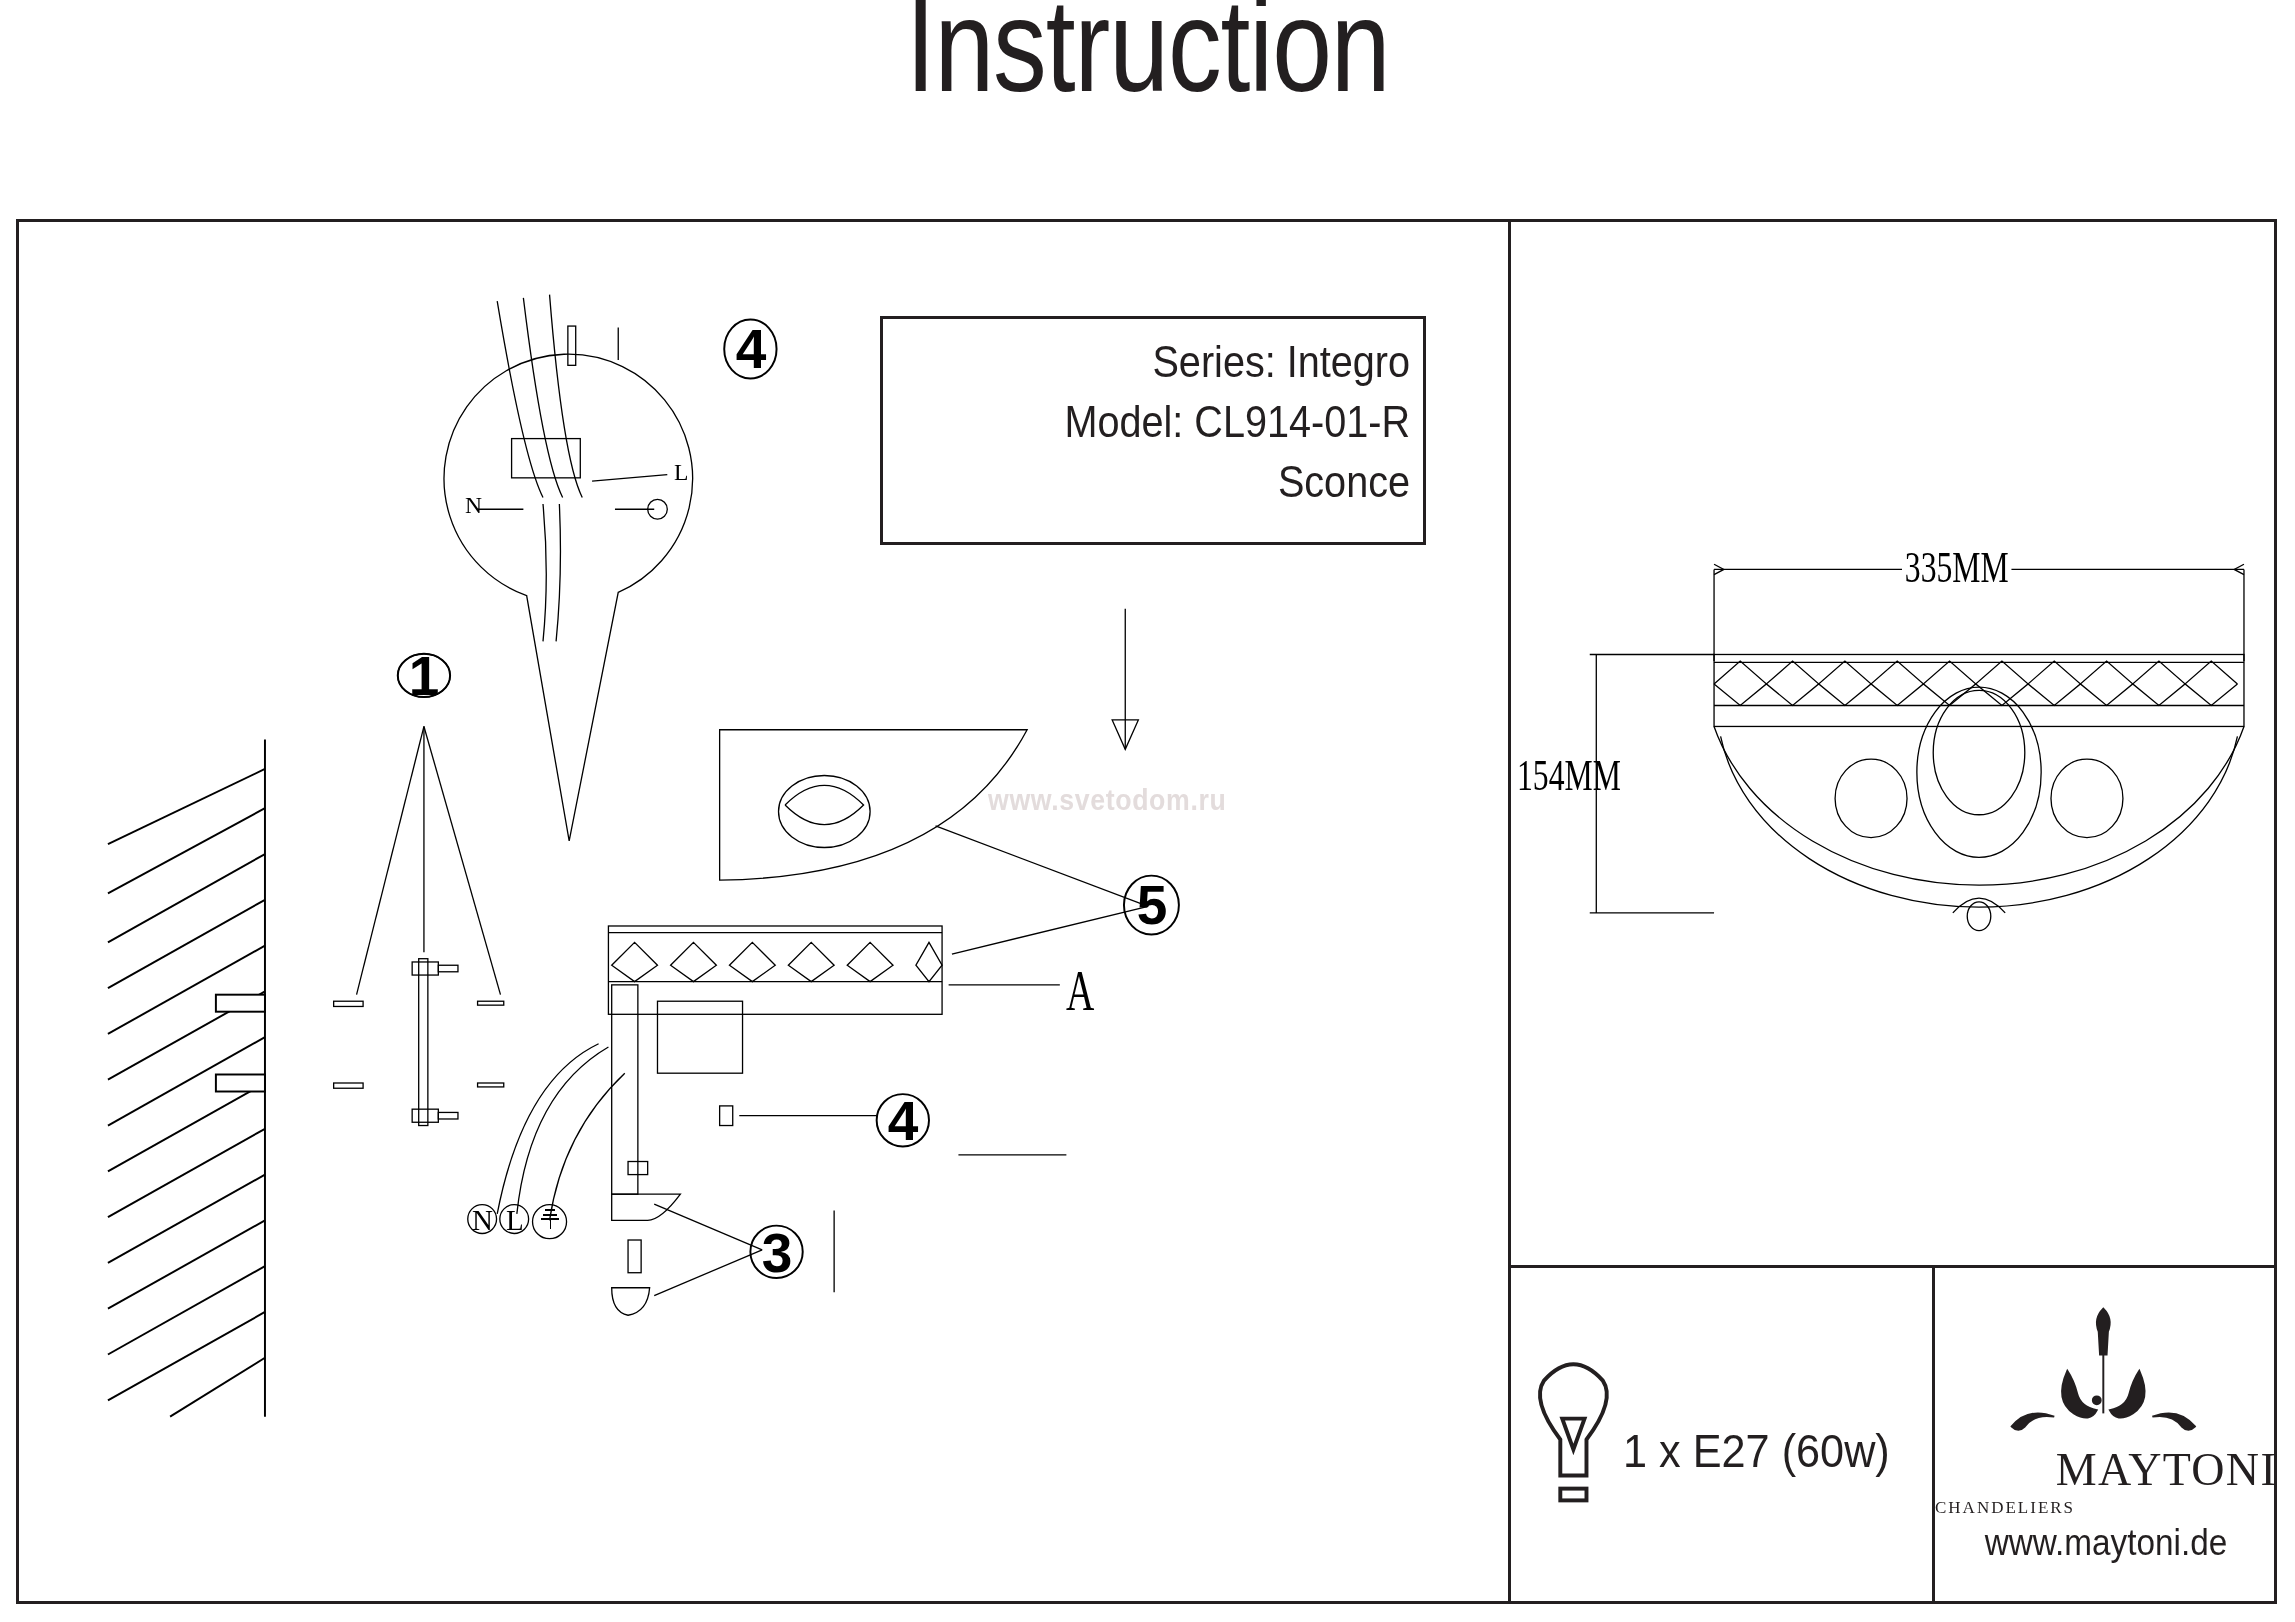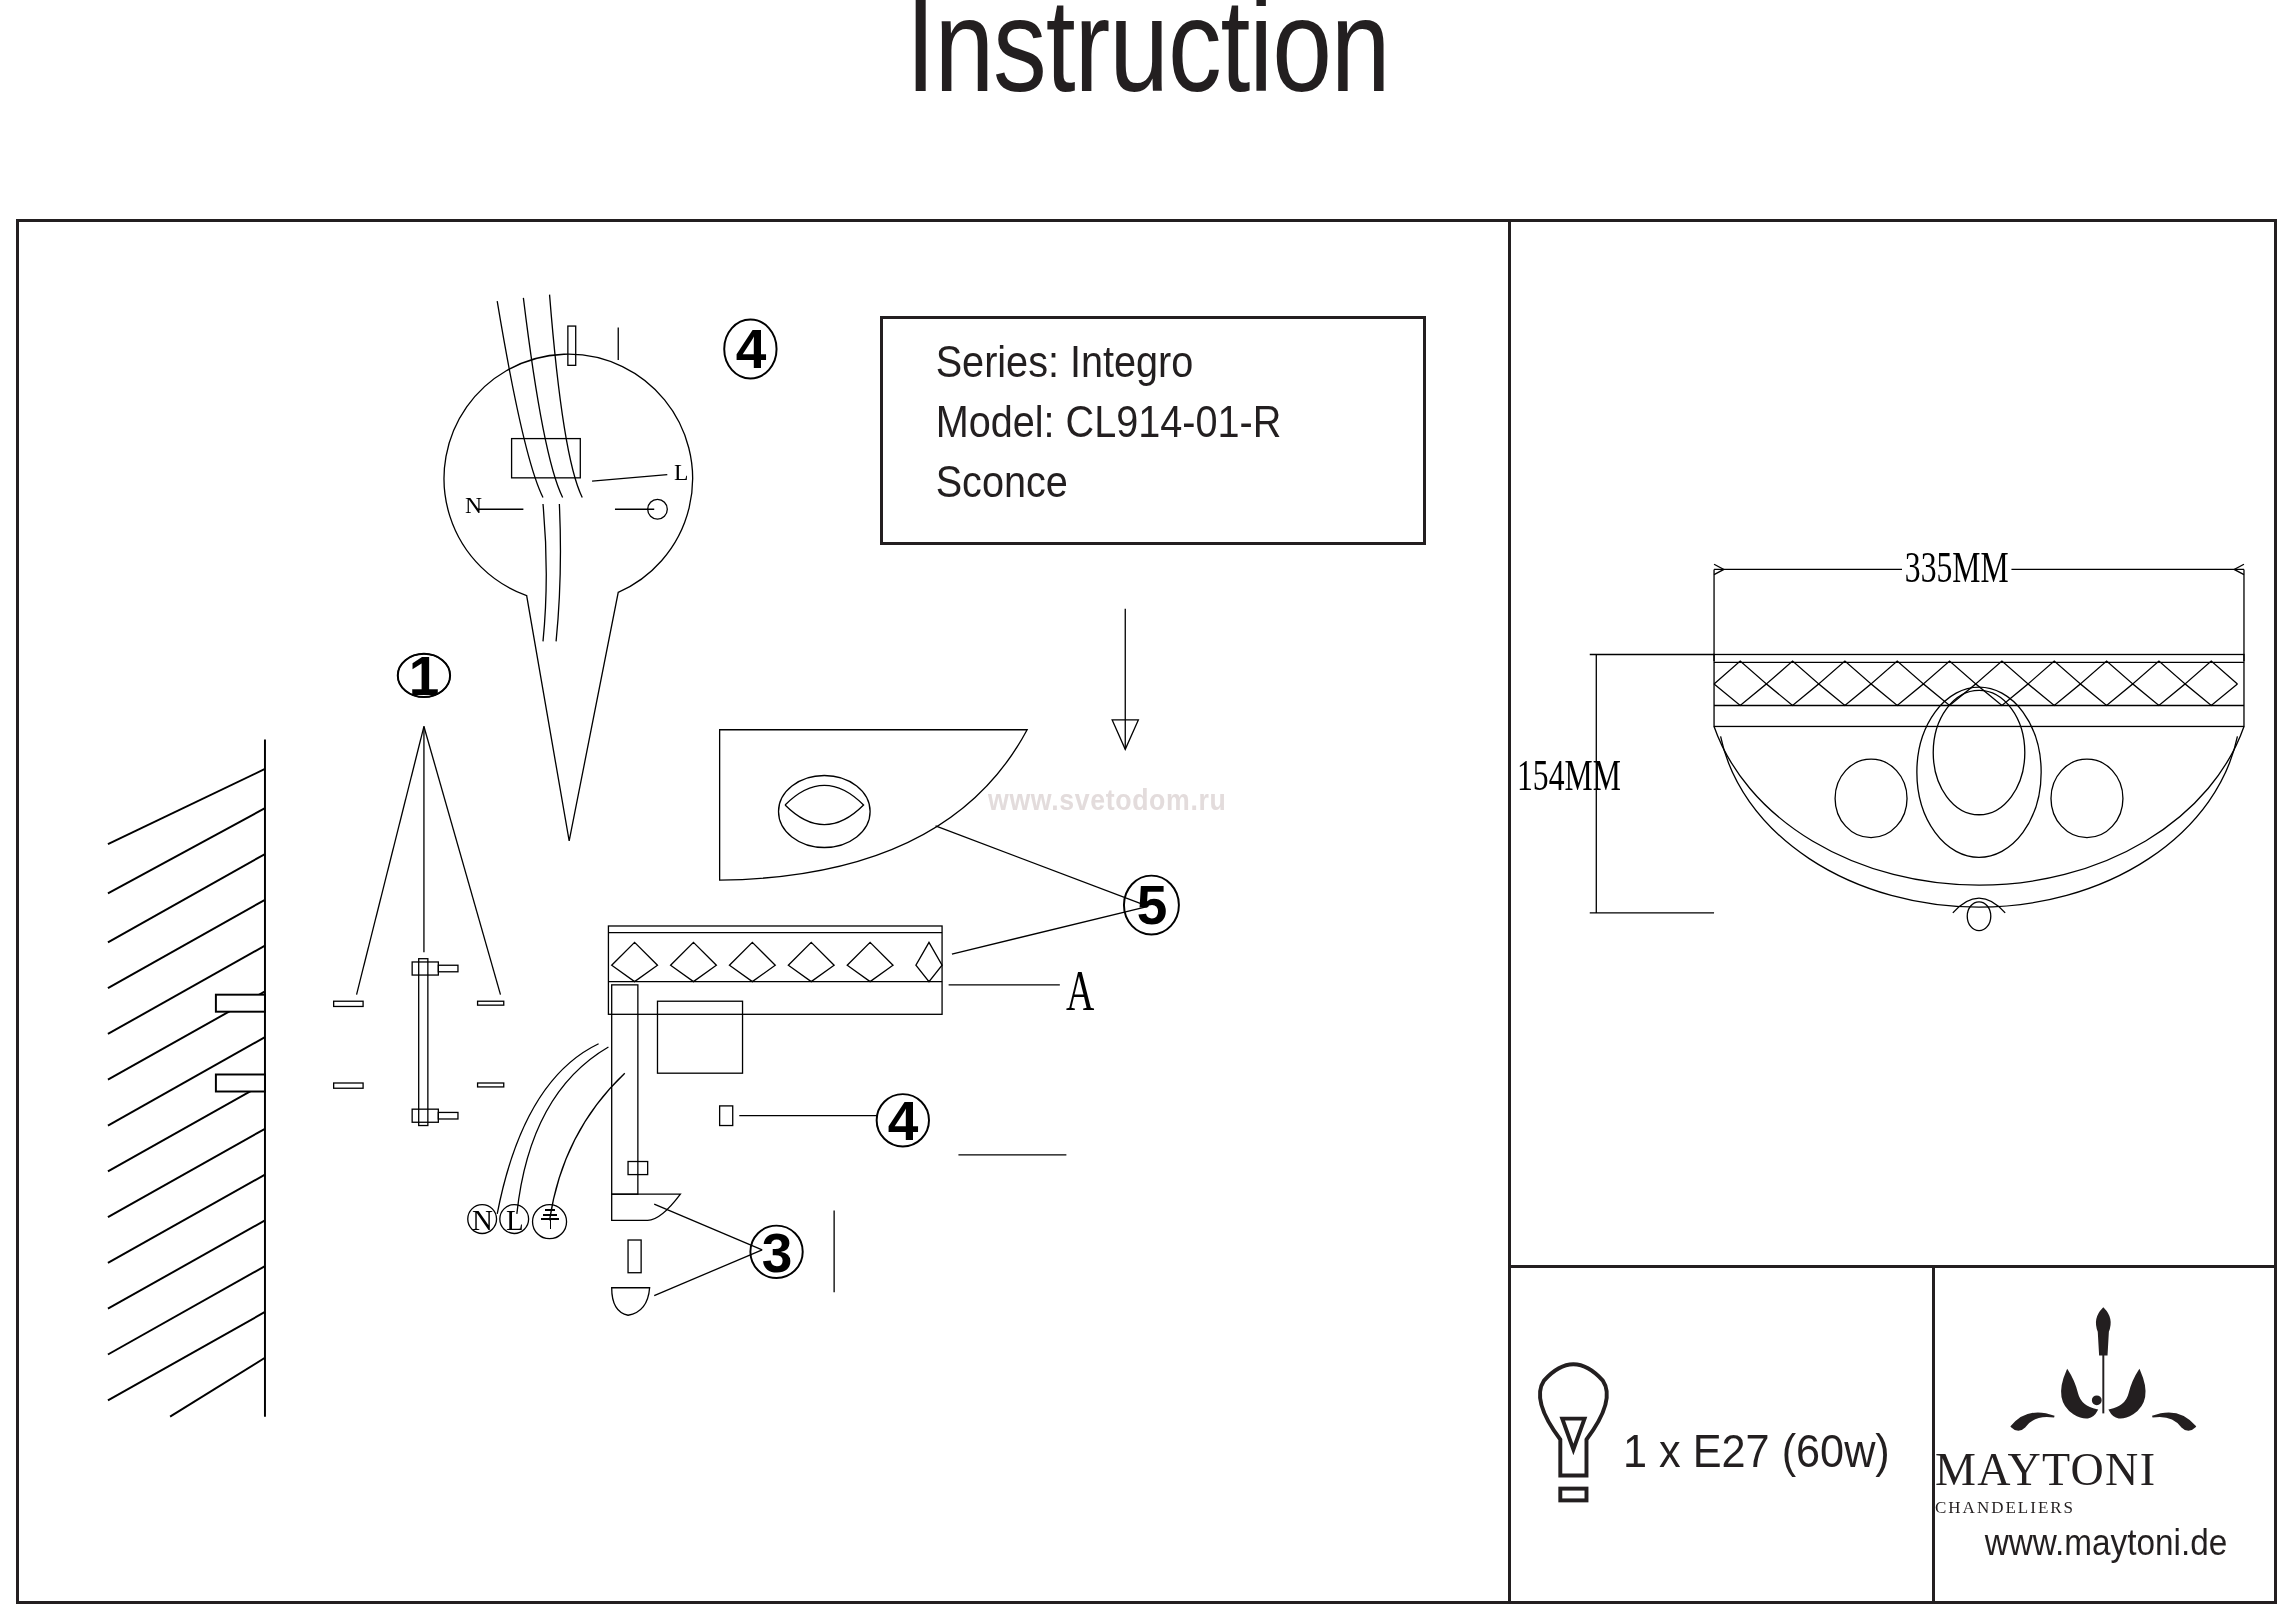--- a/index.html
+++ b/index.html
@@ -2,28 +2,28 @@
 <html style="font-size:10.5px"><head>
 <meta charset="utf-8">
 <style>
   html, body { margin:0; padding:0; background:#ffffff; }
   body { width:2295px; height:1623px; position:relative; overflow:hidden; font-family:"Liberation Sans", sans-serif; color:#231f20; }
   .title { position:absolute; left:0; width:2295px; top:-26px; text-align:center; font-family:"Liberation Sans", sans-serif; font-size:131px; letter-spacing:-1.3px; transform:scaleX(0.82); transform-origin:1148px 0; color:#231f20; line-height:1.1; }
   .frame { position:absolute; left:16.4px; top:219px; width:2261px; height:1385px; border:3.3px solid #231f20; box-sizing:border-box; }
   .vdiv { position:absolute; left:1508px; top:219px; width:3.3px; height:1385px; background:#231f20; }
   .hdiv { position:absolute; left:1508px; top:1265px; width:769px; height:3.3px; background:#231f20; }
   .vdiv2 { position:absolute; left:1932px; top:1265px; width:2.6px; height:339px; background:#231f20; }
-  .infobox { position:absolute; left:880px; top:316px; width:546px; height:229px; border:3.3px solid #231f20; box-sizing:border-box; text-align:left; padding:13px 13px 12px 0; font-family:"Liberation Sans", sans-serif; font-size:44px; line-height:60px; color:#231f20; }
+  .infobox { position:absolute; left:880px; top:316px; width:546px; height:229px; border:3.3px solid #231f20; box-sizing:border-box; text-align:right; padding:13px 13px 12px 0; font-family:"Liberation Sans", sans-serif; font-size:44px; line-height:60px; color:#231f20; }
   .infobox div { transform:scaleX(0.9); transform-origin:right center; }
   .diagram { position:absolute; left:0; top:0; width:2295px; height:1623px; }
   .watermark { position:absolute; left:988px; top:784px; font-family:"Liberation Sans", sans-serif; font-size:29px; font-weight:bold; color:#e3dcdc; letter-spacing:0.7px; transform:scaleX(0.92); transform-origin:left center; }
   .dim-w { position:absolute; left:1902px; top:542px; font-family:"Liberation Serif", serif; font-size:44px; transform:scaleX(0.72); transform-origin:left center; background:#fff; padding:0 3.9px; color:#000; }
   .dim-h { position:absolute; left:1517px; top:750px; font-family:"Liberation Serif", serif; font-size:44px; transform:scaleX(0.72); transform-origin:left center; color:#000; }
   .bulb-spec { position:absolute; left:1623px; top:1423px; font-family:"Liberation Sans", sans-serif; font-size:47px; color:#231f20; transform:scaleX(0.92); transform-origin:left center; }
-  .brand { position:absolute; left:1935px; top:1443px; width:342px; text-align:left; font-family:"Liberation Serif", serif; font-size:46px; letter-spacing:1.3px; color:#231f20; }
+  .brand { position:absolute; left:1935px; top:1443px; width:342px; text-align:right; font-family:"Liberation Serif", serif; font-size:46px; letter-spacing:1.3px; color:#231f20; }
   .brand-sub { position:absolute; left:1935px; top:1498px; width:342px; text-align:left; font-family:"Liberation Serif", serif; font-size:17px; letter-spacing:2px; color:#231f20; }
   .brand-url { position:absolute; left:1935px; top:1522px; width:342px; text-align:center; font-family:"Liberation Sans", sans-serif; font-size:37px; color:#231f20; transform:scaleX(0.9); }
   .callout { position:absolute; font-family:"Liberation Sans", sans-serif; font-weight:bold; font-size:55px; color:#000; text-align:center; line-height:1; }
   .label-serif { position:absolute; font-family:"Liberation Serif", serif; color:#000; }
 </style>
 </head>
 <body>
 
 <div class="title">Instruction</div>
 

